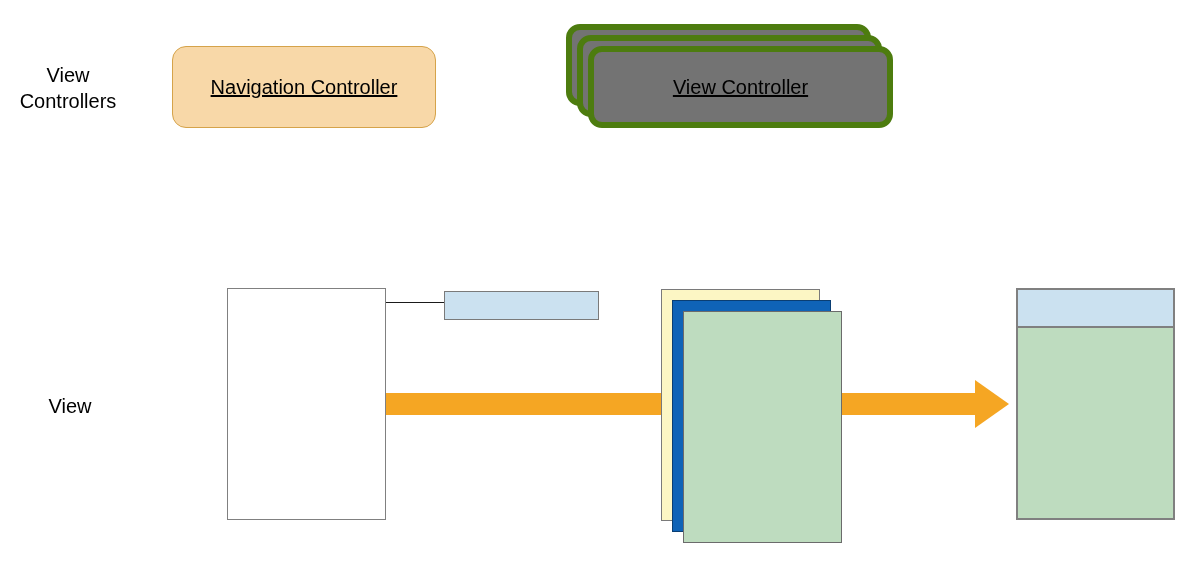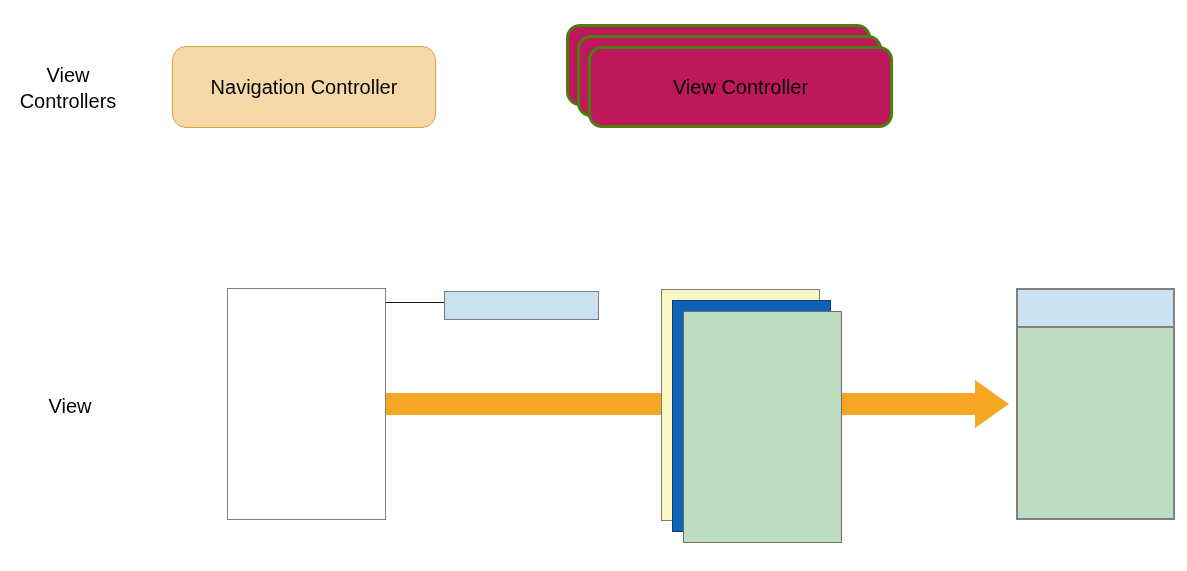--- a/index.html
+++ b/index.html
@@ -22,28 +22,29 @@
     text-align: center;
     line-height: 1.3;
   }
   .box {
     position: absolute;
     display: flex;
     align-items: center;
     justify-content: center;
     font-size: 20px;
     box-sizing: border-box;
+    text-decoration: underline;
   }
   .rounded {
     border-radius: 14px;
   }
 
   
   .nav-fill   { background: #F8D8A8; border: 1px solid #D5A34A; }
-  .vc-fill    { background: #be185d; border: 3px solid #4d7c0f; }
+  .vc-fill    { background: #737373; border: 6px solid #4d7c0f; }
   .white-fill { background: #FFFFFF; border: 1.5px solid #808080; }
   .blue-fill  { background: #CBE1F0; border: 1px solid #7A7A7A; }
   .yellow-fill{ background: #FCF6C4; border: 1px solid #7A7A7A; }
   .dblue-fill { background: #0F63B7; border: 1px solid #0A3E73; }
   .green-fill { background: #BEDCBF; border: 1px solid #6B6B6B; }
   .green2-fill{ background: #BEDCBF; border: 1px solid #808080; }
   .blue2-fill { background: #CBE1F0; border: 1px solid #808080; }
   .outer-box  { background: transparent; border: 1.5px solid #808080; }
 
   .connector-line {

